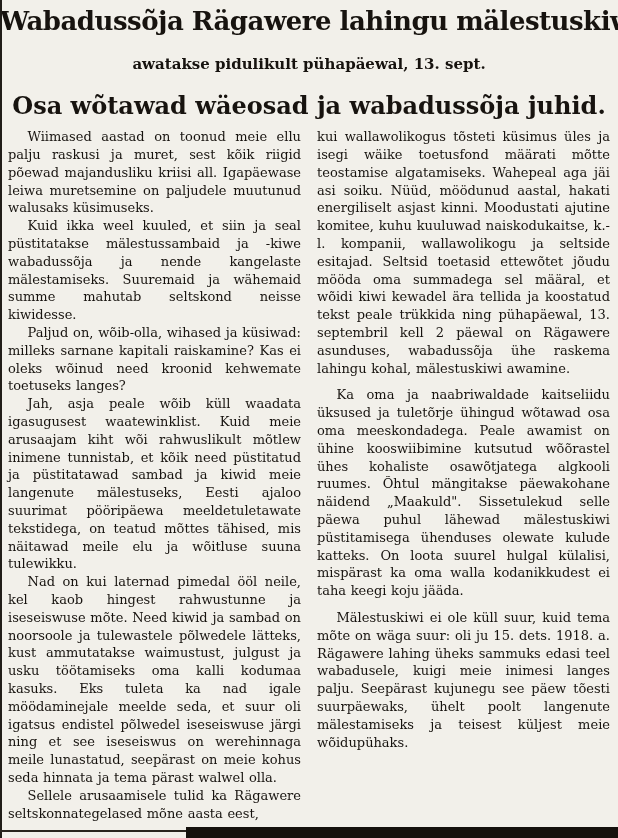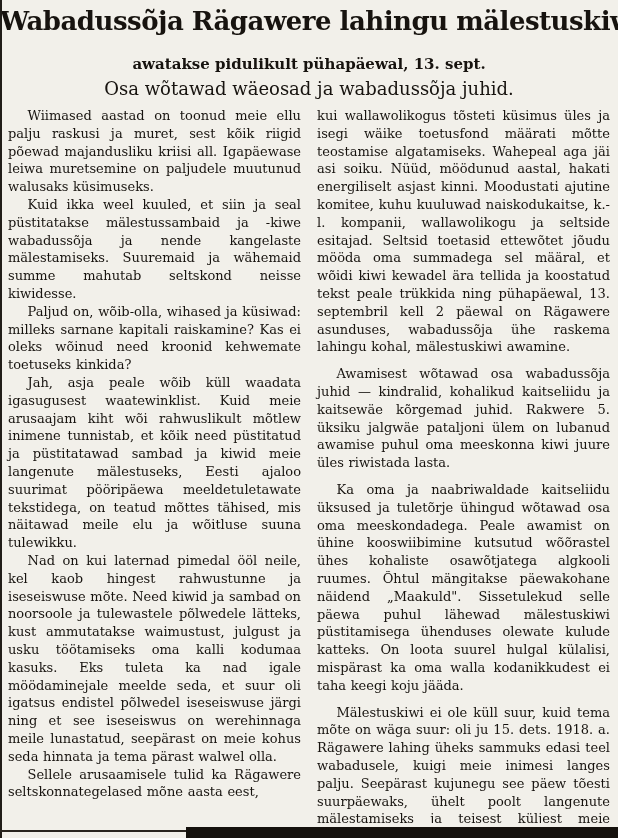--- a/index.html
+++ b/index.html
@@ -32,23 +32,23 @@
     white-space: nowrap;
     line-height: 1.25;
   }
   .subtitle {
     font-size: 15px;
     font-weight: bold;
     margin-top: 17px;
     line-height: 1.2;
   }
   .subheadline {
-    font-size: 18px;
-    font-weight: normal;
-    margin-top: 5px;
+    font-size: 24px;
+    font-weight: bold;
+    margin-top: 19px;
     line-height: 1.2;
   }
   .columns {
     display: flex;
     gap: 16px;
     padding: 8px 8px 0 8px;
     box-sizing: border-box;
     height: 724px;
     overflow: hidden;
   }
@@ -84,28 +84,27 @@
   <div class="masthead">
     <div class="title">Wabadussõja Rägawere lahingu mälestuskiwi</div>
     <div class="subtitle">awatakse pidulikult pühapäewal, 13. sept.</div>
     <div class="subheadline">Osa wõtawad wäeosad ja wabadussõja juhid.</div>
   </div>
 
   <div class="columns">
     <div class="col">
       <p>Wiimased aastad on toonud meie ellu palju raskusi ja muret, sest kõik riigid põewad majandusliku kriisi all. Igapäewase leiwa muretsemine on paljudele muutunud walusaks küsimuseks.</p>
       <p>Kuid ikka weel kuuled, et siin ja seal püstitatakse mälestussambaid ja -kiwe wabadussõja ja nende kangelaste mälestamiseks. Suuremaid ja wähemaid summe mahutab seltskond neisse kiwidesse.</p>
-      <p>Paljud on, wõib-olla, wihased ja küsiwad: milleks sarnane kapitali raiskamine? Kas ei oleks wõinud need kroonid kehwemate toetuseks kinkida?</p>
+      <p>Paljud on, wõib-olla, wihased ja küsiwad: milleks sarnane kapitali raiskamine? Kas ei oleks wõinud need kroonid kehwemate toetuseks langes?</p>
       <p>Jah, asja peale wõib küll waadata igasugusest waatewinklist. Kuid meie arusaajam kiht wõi rahwuslikult mõtlew inimene tunnistab, et kõik need püstitatud ja püstitatawad sambad ja kiwid meie langenute mälestuseks, Eesti ajaloo suurimat pööripäewa meeldetuletawate tekstidega, on teatud mõttes tähised, mis näitawad meile elu ja wõitluse suuna tulewikku.</p>
       <p>Nad on kui laternad pimedal ööl neile, kel kaob hingest rahwustunne ja iseseiswuse mõte. Need kiwid ja sambad on noorsoole ja tulewastele põlwedele lätteks, kust ammutatakse waimustust, julgust ja usku töötamiseks oma kalli kodumaa kasuks. Eks tuleta ka nad igale möödaminejale meelde seda, et suur oli igatsus endistel põlwedel iseseiswuse järgi ning et see iseseiswus on werehinnaga meile lunastatud, seepärast on meie kohus seda hinnata ja tema pärast walwel olla.</p>
       <p>Sellele arusaamisele tulid ka Rägawere seltskonnategelased mõne aasta eest,</p>
     </div>
     <div class="col">
       <p class="cont">kui wallawolikogus tõsteti küsimus üles ja isegi wäike toetusfond määrati mõtte teostamise algatamiseks. Wahepeal aga jäi asi soiku. Nüüd, möödunud aastal, hakati energiliselt asjast kinni. Moodustati ajutine komitee, kuhu kuuluwad naiskodukaitse, k.-l. kompanii, wallawolikogu ja seltside esitajad. Seltsid toetasid ettewõtet jõudu mööda oma summadega sel määral, et wõidi kiwi kewadel ära tellida ja koostatud tekst peale trükkida ning pühapäewal, 13. septembril kell 2 päewal on Rägawere asunduses, wabadussõja ühe raskema lahingu kohal, mälestuskiwi awamine.</p>
-      <p class="gap">Awamisest wõtawad osa wabadussõja juhid — kindralid, kohalikud kaitseliidu ja kaitsewäe kõrgemad juhid. Rakwere 5. üksiku jalgwäe pataljoni ülem on lubanud awamise puhul oma meeskonna kiwi juure üles riwistada lasta.</p>
       <p class="gap">Ka oma ja naabriwaldade kaitseliidu üksused ja tuletõrje ühingud wõtawad osa oma meeskondadega. Peale awamist on ühine kooswiibimine kutsutud wõõrastel ühes kohaliste osawõtjatega algkooli ruumes. Õhtul mängitakse päewakohane näidend „Maakuld". Sissetulekud selle päewa puhul lähewad mälestuskiwi püstitamisega ühenduses olewate kulude katteks. On loota suurel hulgal külalisi, mispärast ka oma walla kodanikkudest ei taha keegi koju jääda.</p>
       <p class="gap"><span>Mälestuskiwi ei ole küll suur, kuid tema mõte on wäga suur: oli ju 15. dets. 1918. a. Rägawere lahing üheks sammuks edasi teel wabadusele, kuigi meie inimesi langes palju. Seepärast kujunegu see päew tõesti suurpäewaks, ühelt poolt langenute mälestamiseks ja teisest küljest meie wõidupühaks.</span> </p>
     </div>
   </div>
 
   <div class="bottom-thin-rule"></div>
   <div class="bottom-thick-rule"></div>
 </div>
 
 </body></html>

